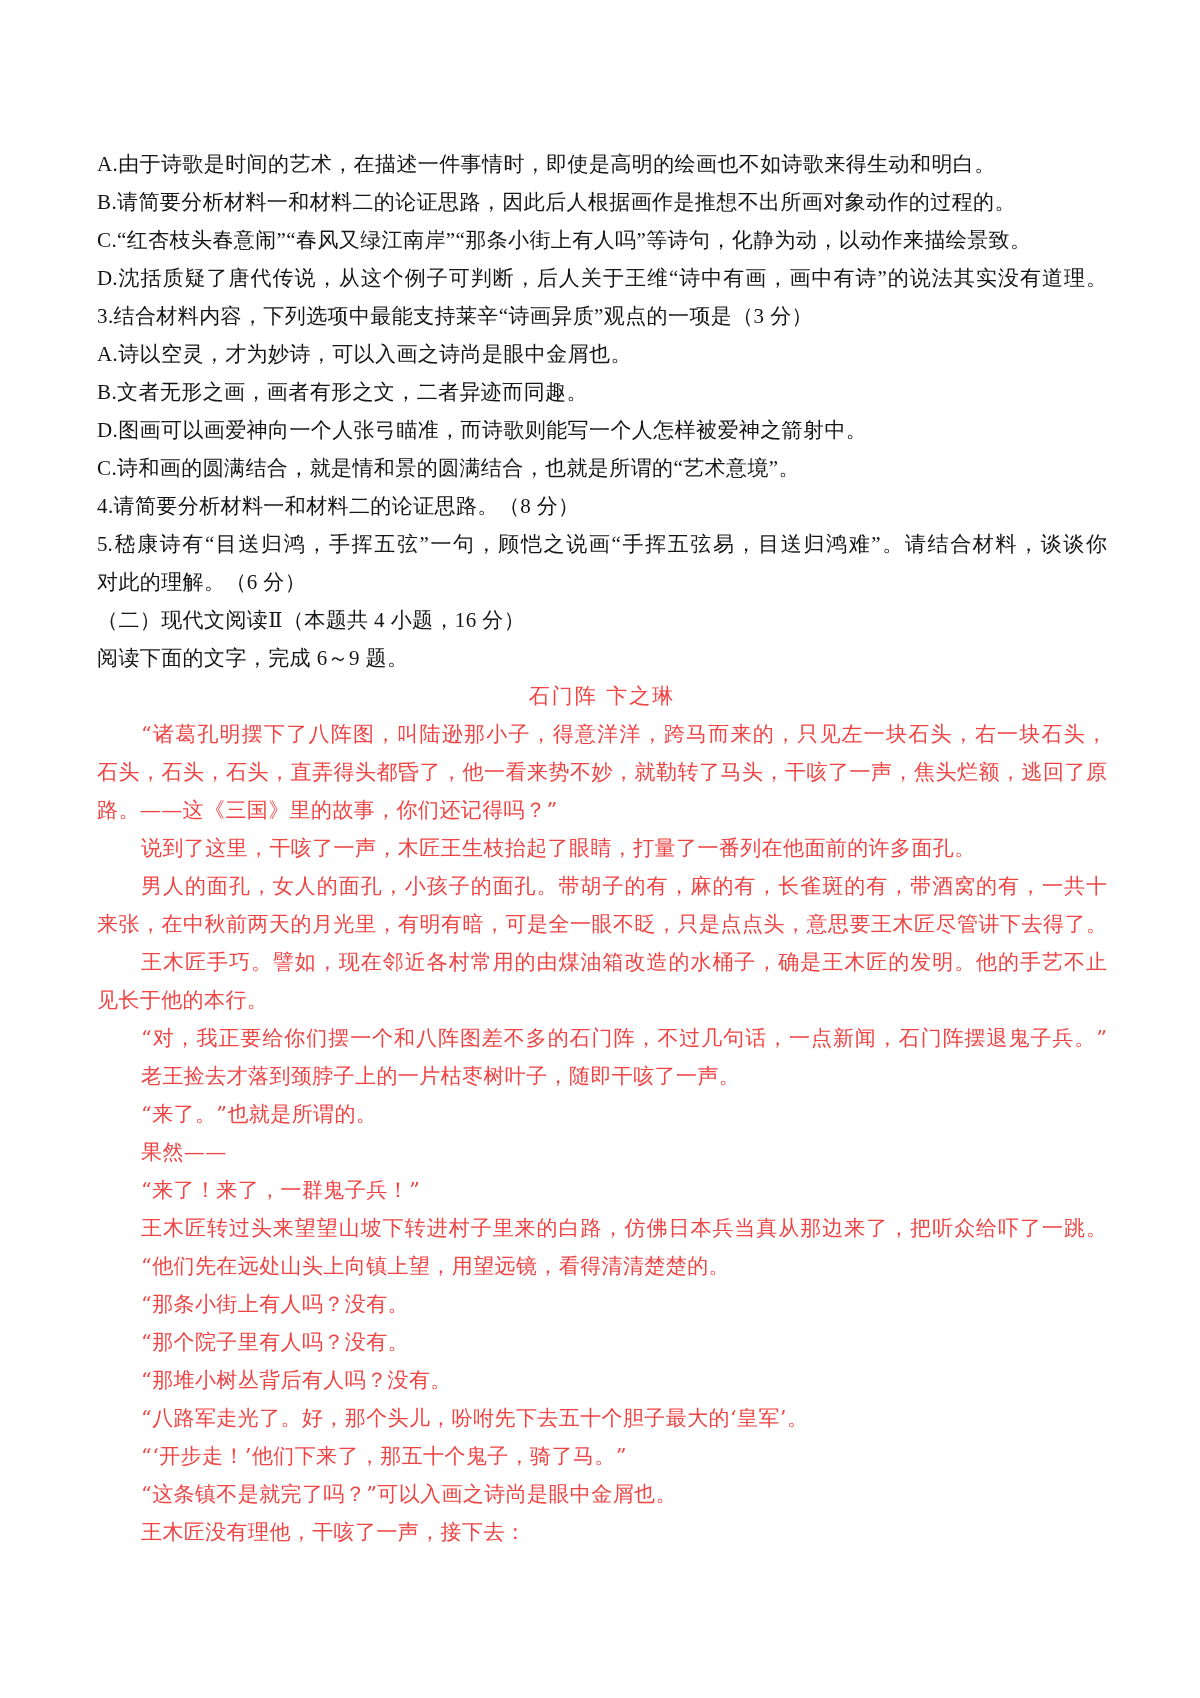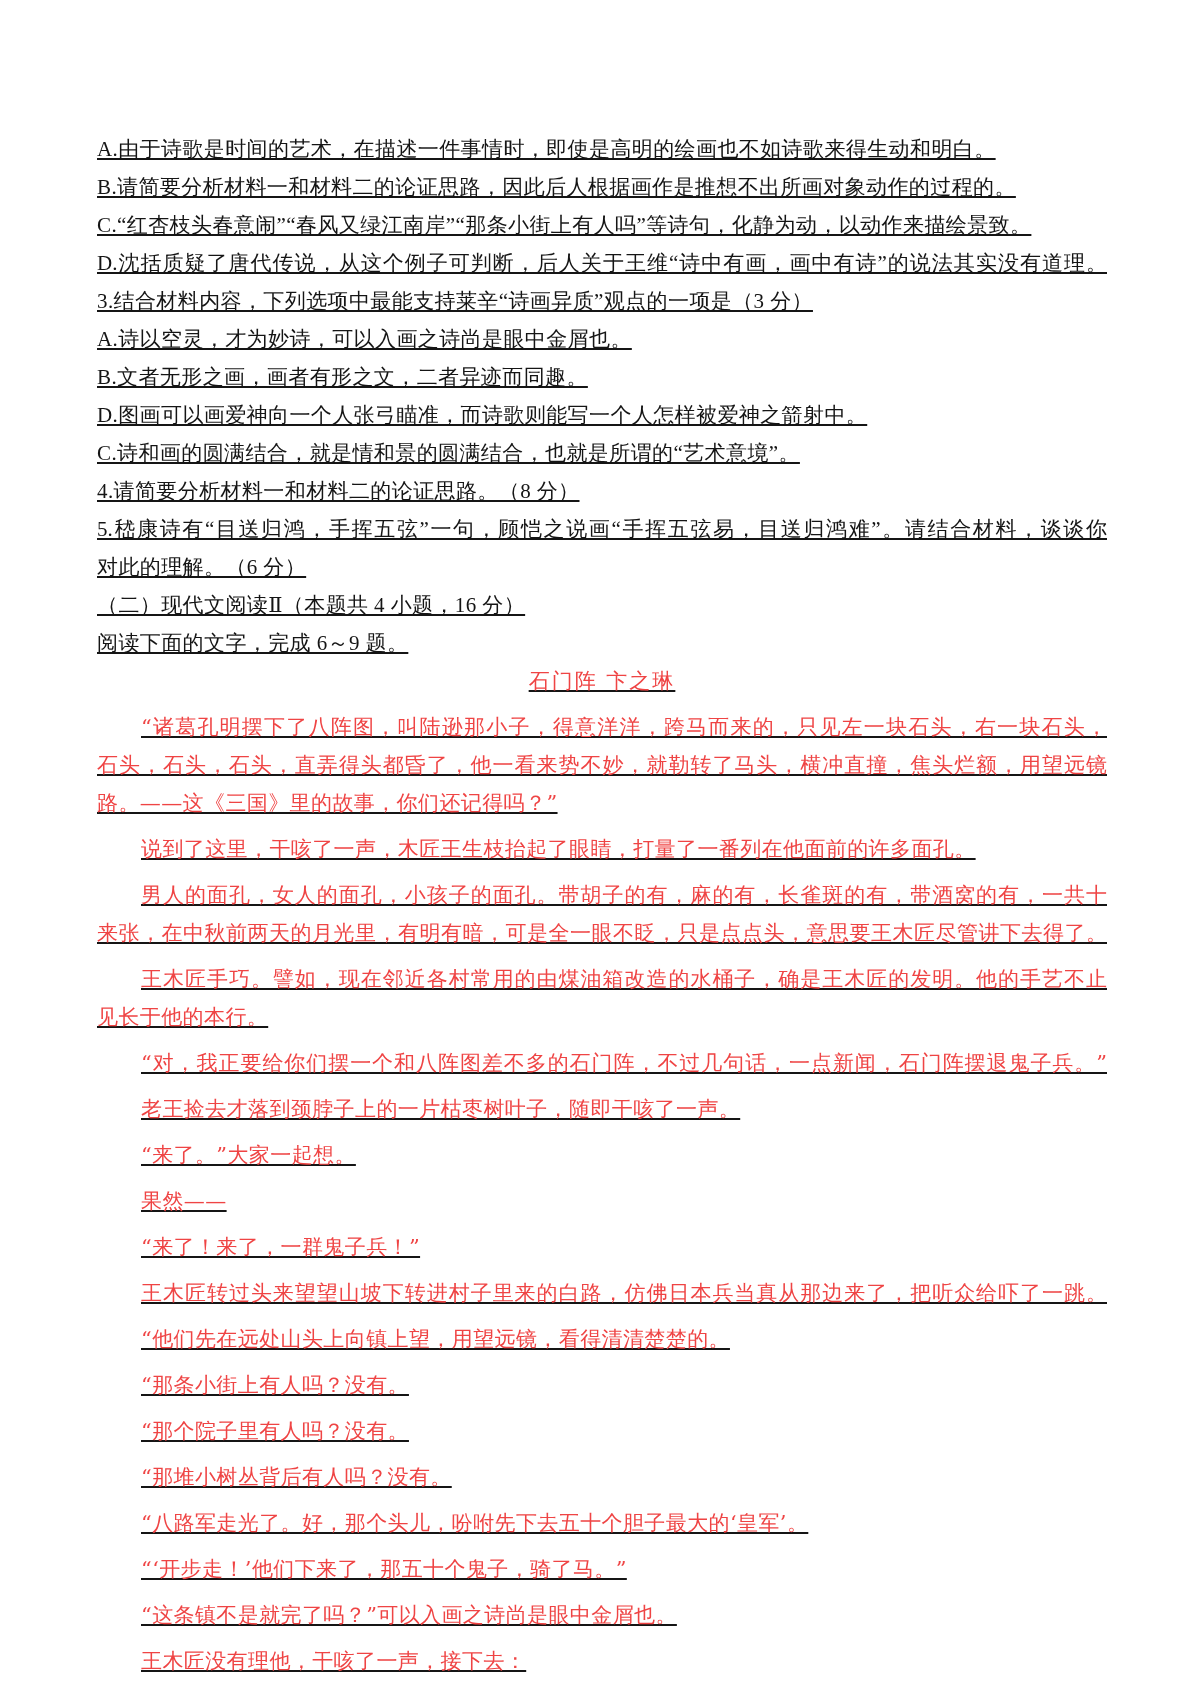--- a/index.html
+++ b/index.html
@@ -8,33 +8,32 @@
     width: 1200px;
     height: 1698px;
     background: #ffffff;
     overflow: hidden;
     font-family: "Liberation Serif", "DejaVu Serif", serif;
     color: #151515;
   }
   .doc {
     position: absolute;
     left: 97px;
-    top: 130px;
+    top: 145px;
     width: 1010px;
-    text-decoration: underline;
   }
   .line {
     height: 38px;
     line-height: 38px;
     font-size: 21px;
     letter-spacing: 0.4px;
     white-space: pre;
     text-align: left;
   }
-  .line.indent { padding-left: 44px; margin-top: 8px; }
+  .line.indent { padding-left: 44px; }
   .line.full {
     white-space: normal;
     text-align: justify;
     text-align-last: justify;
     letter-spacing: 0;
   }
   .line.center {
     text-align: center;
     padding-left: 0;
     letter-spacing: 2px;
@@ -60,30 +59,30 @@
       <div class="line">B.文者无形之画，画者有形之文，二者异迹而同趣。</div>
       <div class="line">D.图画可以画爱神向一个人张弓瞄准，而诗歌则能写一个人怎样被爱神之箭射中。</div>
       <div class="line">C.诗和画的圆满结合，就是情和景的圆满结合，也就是所谓的“艺术意境”。</div>
       <div class="line">4.请简要分析材料一和材料二的论证思路。（8 分）</div>
       <div class="line full">5.嵇康诗有“目送归鸿，手挥五弦”一句，顾恺之说画“手挥五弦易，目送归鸿难”。请结合材料，谈谈你</div>
       <div class="line">对此的理解。（6 分）</div>
       <div class="line">（二）现代文阅读Ⅱ（本题共 4 小题，16 分）</div>
       <div class="line">阅读下面的文字，完成 6～9 题。</div>
       <div class="line center kai">石门阵 卞之琳</div>
       <div class="line indent full kai">“诸葛孔明摆下了八阵图，叫陆逊那小子，得意洋洋，跨马而来的，只见左一块石头，右一块石头，</div>
-      <div class="line full kai">石头，石头，石头，直弄得头都昏了，他一看来势不妙，就勒转了马头，横冲直撞，焦头烂额，用望远镜</div>
+      <div class="line full kai">石头，石头，石头，直弄得头都昏了，他一看来势不妙，就勒转了马头，干咳了一声，焦头烂额，逃回了原</div>
       <div class="line kai">路。——这《三国》里的故事，你们还记得吗？”</div>
       <div class="line indent kai">说到了这里，干咳了一声，木匠王生枝抬起了眼睛，打量了一番列在他面前的许多面孔。</div>
       <div class="line indent full kai">男人的面孔，女人的面孔，小孩子的面孔。带胡子的有，麻的有，长雀斑的有，带酒窝的有，一共十</div>
       <div class="line full kai">来张，在中秋前两天的月光里，有明有暗，可是全一眼不眨，只是点点头，意思要王木匠尽管讲下去得了。</div>
       <div class="line indent full kai">王木匠手巧。譬如，现在邻近各村常用的由煤油箱改造的水桶子，确是王木匠的发明。他的手艺不止</div>
       <div class="line kai">见长于他的本行。</div>
       <div class="line indent full kai">“对，我正要给你们摆一个和八阵图差不多的石门阵，不过几句话，一点新闻，石门阵摆退鬼子兵。”</div>
       <div class="line indent kai">老王捡去才落到颈脖子上的一片枯枣树叶子，随即干咳了一声。</div>
-      <div class="line indent kai">“来了。”大家一起想。</div>
+      <div class="line indent kai">“来了。”也就是所谓的。</div>
       <div class="line indent kai">果然——</div>
       <div class="line indent kai">“来了！来了，一群鬼子兵！”</div>
       <div class="line indent full kai">王木匠转过头来望望山坡下转进村子里来的白路，仿佛日本兵当真从那边来了，把听众给吓了一跳。</div>
       <div class="line indent kai">“他们先在远处山头上向镇上望，用望远镜，看得清清楚楚的。</div>
       <div class="line indent kai">“那条小街上有人吗？没有。</div>
       <div class="line indent kai">“那个院子里有人吗？没有。</div>
       <div class="line indent kai">“那堆小树丛背后有人吗？没有。</div>
       <div class="line indent kai">“八路军走光了。好，那个头儿，吩咐先下去五十个胆子最大的‘皇军’。</div>
       <div class="line indent kai">“‘开步走！’他们下来了，那五十个鬼子，骑了马。”</div>
       <div class="line indent kai">“这条镇不是就完了吗？”可以入画之诗尚是眼中金屑也。</div>

